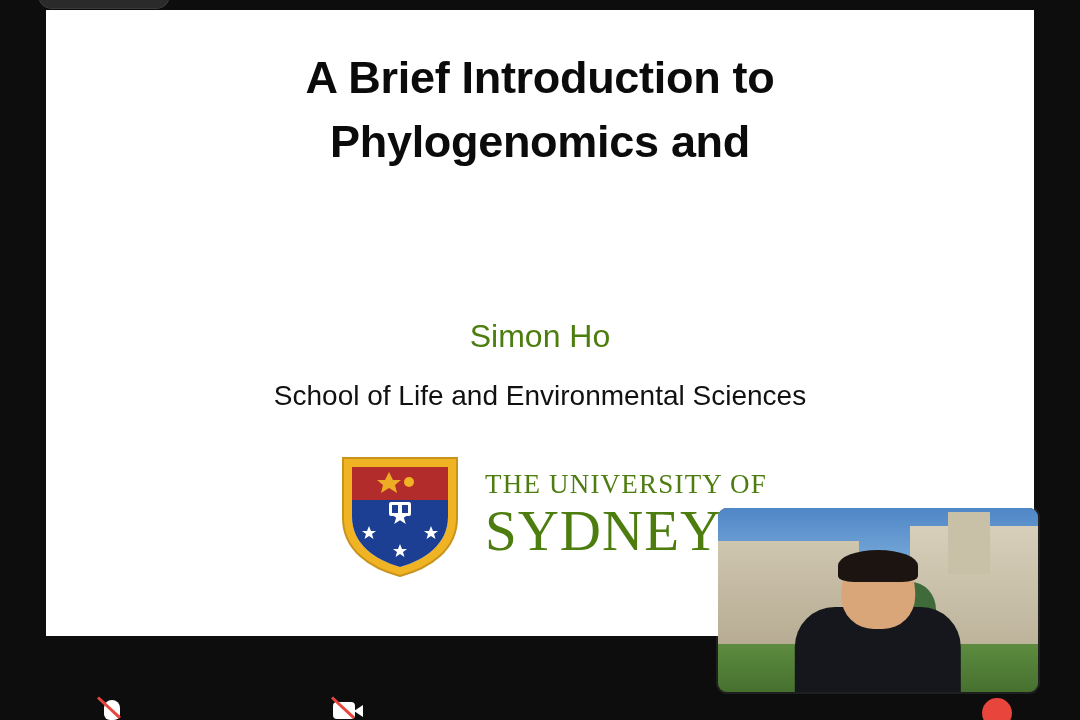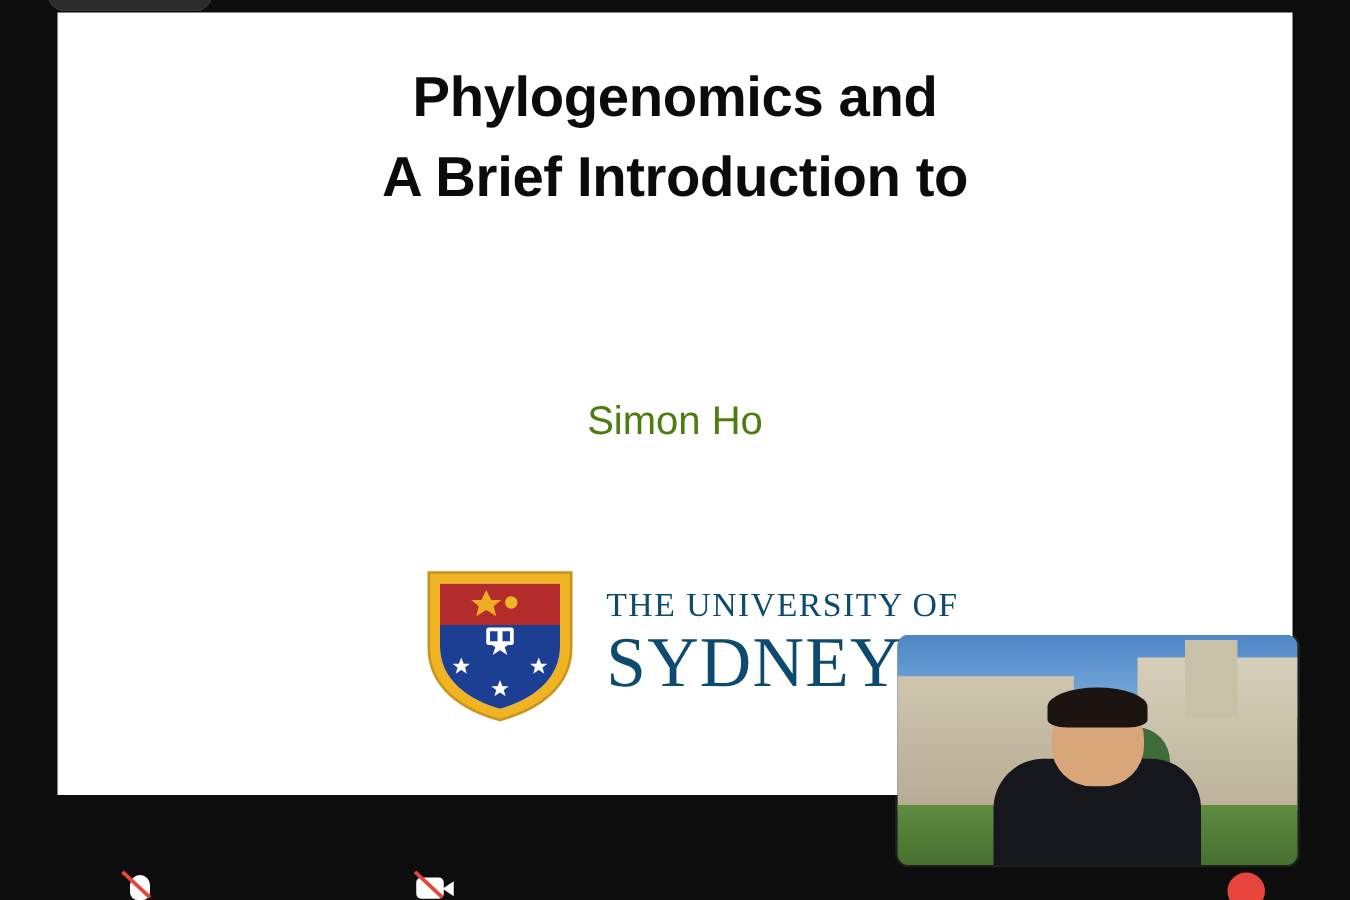--- a/index.html
+++ b/index.html
@@ -93,21 +93,21 @@
     position: relative;
     width: 126px;
     height: 126px;
     flex: 0 0 auto;
   }
   .crest svg { display: block; }
 
   .uni-wordmark {
     margin-left: 22px;
     font-family: "Liberation Serif", serif;
-    color: #0c4a6e;
+    color: #4d7c0f;
     line-height: 1;
   }
   .uni-line1 {
     font-size: 27px;
     letter-spacing: 1.2px;
     margin-bottom: 4px;
   }
   .uni-line2 {
     font-size: 57px;
     letter-spacing: 1px;
@@ -252,25 +252,26 @@
 </head>
 <body>
 
 <div class="screen">
 
   <div class="top-pill"></div>
 
   <div class="slide">
 
     <div class="slide-title">
+      <span class="ln">A Brief Introduction to</span>
       <span class="ln">Phylogenomics and</span>
-      <span class="ln">A Brief Introduction to</span>
     </div>
 
     <div class="slide-author">Simon Ho</div>
+    <div class="slide-affiliation">School of Life and Environmental Sciences</div>
 
     <div class="logo-block">
       <div class="crest">
         <svg width="126" height="126" viewBox="0 0 126 126">
           <path d="M6 6 H120 V66 C120 98 93 116 63 124 C33 116 6 98 6 66 Z" fill="#f0b323" stroke="#c9941b" stroke-width="2"></path>
           <path d="M15 15 H111 V65 C111 92 88 108 63 115 C38 108 15 92 15 65 Z" fill="#ffffff"></path>
           <path d="M15 15 H111 V48 H15 Z" fill="#b32c2c"></path>
           <path d="M15 48 H111 V65 C111 92 88 108 63 115 C38 108 15 92 15 65 Z" fill="#1c3f94"></path>
           <g fill="#f0b323">
             <path d="M52 20 L56 28 L64 28 L58 33 L60 41 L52 36 L44 41 L46 33 L40 28 L48 28 Z" opacity="0.95"></path>

